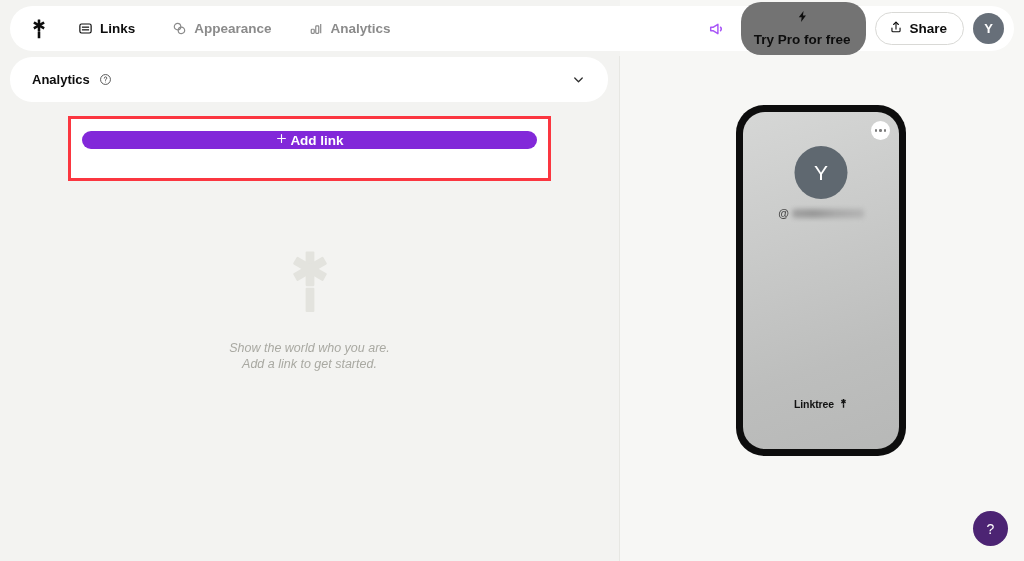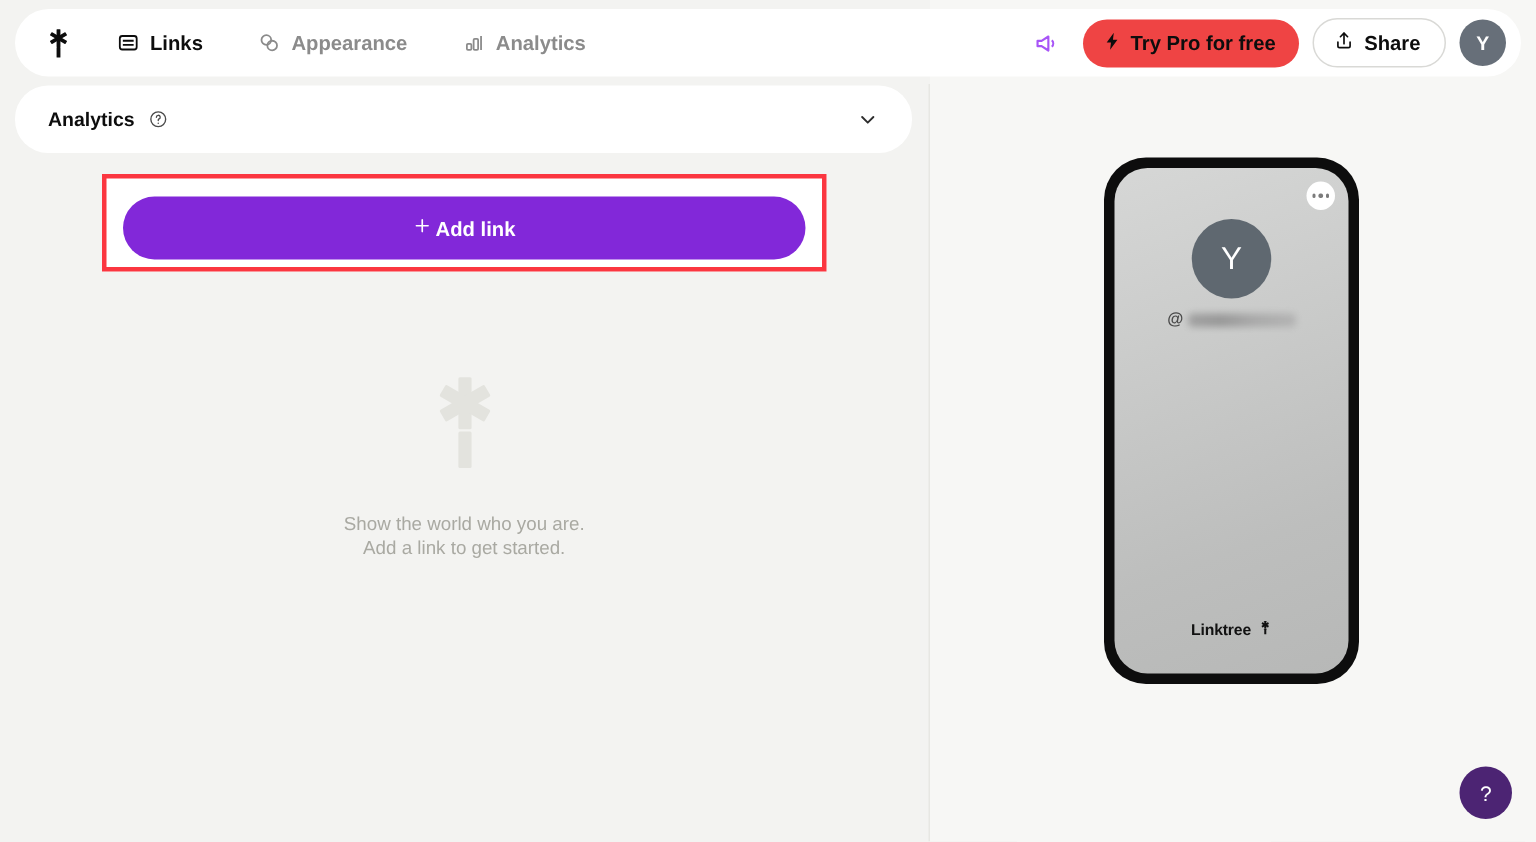--- a/index.html
+++ b/index.html
@@ -47,23 +47,23 @@
   .nav-item .ico { display: flex; align-items: center; }
   .spacer { flex: 1 1 auto; }
   .hdr-right { display: flex; align-items: center; gap: 9px; }
   .megaphone-btn {
     width: 30px; height: 30px; border-radius: 50%;
     display: flex; align-items: center; justify-content: center; cursor: pointer;
     background: transparent; border: none;
   }
   .pro-btn {
     display: flex; align-items: center; gap: 6px;
-    background: #ef4444; border: none; border-radius: 20px;
+    background: #737373; border: none; border-radius: 20px;
     padding: 8px 16px 8px 13px; font-size: 13.5px; font-weight: 700; color: #0d0d0d;
-    cursor: pointer; font-family: "Liberation Sans", sans-serif; white-space: nowrap;
+    cursor: pointer; font-family: "Liberation Sans", sans-serif; white-space: nowrap; flex-direction: column;
   }
   .share-btn {
     display: flex; align-items: center; gap: 6px;
     background: #ffffff; border: 1.3px solid #d9d9d6; border-radius: 20px;
     padding: 7px 16px 7px 13px; font-size: 13.5px; font-weight: 700; color: #0d0d0d;
     cursor: pointer; font-family: "Liberation Sans", sans-serif; white-space: nowrap;
   }
   .avatar-hdr {
     width: 31px; height: 31px; border-radius: 50%; background: #676f79;
     color: #fff; font-size: 13px; font-weight: 700;
@@ -80,42 +80,42 @@
   .analytics-title { font-size: 13px; font-weight: 700; color: #0d0d0d; }
   .help-circle { margin-left: 9px; display: flex; align-items: center; cursor: pointer; }
   .chevron { margin-left: auto; display: flex; align-items: center; }
 
   
   .highlight-box {
     position: absolute; left: 68px; top: 116px; width: 483px; height: 65px;
     border: 3px solid #fb3640; background: #ffffff;
   }
   .add-link-btn {
-    position: absolute; left: 82px; top: 131px; width: 455px; height: 42px;
+    position: absolute; left: 82px; top: 131px; width: 455px; height: 18px;
     background: #8228d9; border: none; border-radius: 22px;
     color: #ffffff; font-size: 13.5px; font-weight: 700;
     display: flex; align-items: center; justify-content: center; gap: 2px;
     cursor: pointer; font-family: "Liberation Sans", sans-serif;
   }
   .add-header-btn {
     position: absolute; left: 80px; top: 189px; height: 27px;
     background: #f3f3f1; border: 1.2px solid #dcdcd8; border-radius: 16px;
     padding: 0 14px 0 11px; font-size: 12.5px; font-weight: 700; color: #0d0d0d;
     display: flex; align-items: center; gap: 7px; cursor: pointer;
     font-family: "Liberation Sans", sans-serif;
   }
 
   
   .empty-state {
     position: absolute; left: 0; top: 248px; width: 619px;
     display: flex; flex-direction: column; align-items: center;
   }
   .empty-logo { margin-bottom: 22px; }
   .empty-text { font-size: 12.5px; color: #a9a9a2; line-height: 1.05; text-align: center; }
-  .empty-text div { margin-bottom: 3px; }
+  .empty-text div { margin-bottom: 3px; font-style: italic; }
 
   
   .phone {
     position: absolute; left: 736px; top: 105px; width: 170px; height: 351px;
     background: #0d0d0d; border-radius: 28px; padding: 7px;
   }
   .phone-screen {
     position: relative; width: 100%; height: 100%; border-radius: 22px;
     overflow: hidden;
     background: linear-gradient(160deg, #d6d7d6 0%, #c9cac9 38%, #bdbebd 72%, #b7b8b7 100%);
@@ -136,22 +136,22 @@
     position: absolute; left: 50%; transform: translateX(-50%); top: 95px;
     display: flex; align-items: center; gap: 3px;
   }
   .phone-username .at { font-size: 11px; color: #4a4a4a; font-weight: 700; }
   .redacted {
     width: 72px; height: 9px; border-radius: 3px;
     background: linear-gradient(90deg,#9a9a9a,#8f8f8f 30%,#a3a3a3 60%,#b0b0b0);
     filter: blur(2.4px); opacity: .85;
   }
   .phone-footer {
-    position: absolute; left: 50%; transform: translateX(-50%); bottom: 22px;
-    display: flex; align-items: center; gap: 5px;
+    position: absolute; left: 50%; transform: translateX(-50%); bottom: 38px;
+    display: flex; align-items: flex-start; gap: 5px;
     font-size: 10.5px; font-weight: 700; color: #121212; letter-spacing: -0.1px;
   }
 
   
   .help-fab {
     position: absolute; right: 16px; bottom: 15px; width: 35px; height: 35px;
     border-radius: 50%; background: #4c2473; border: none; cursor: pointer;
     color: #ffffff; font-size: 14px; font-weight: 400;
     display: flex; align-items: center; justify-content: center;
     font-family: "Liberation Sans", sans-serif;

